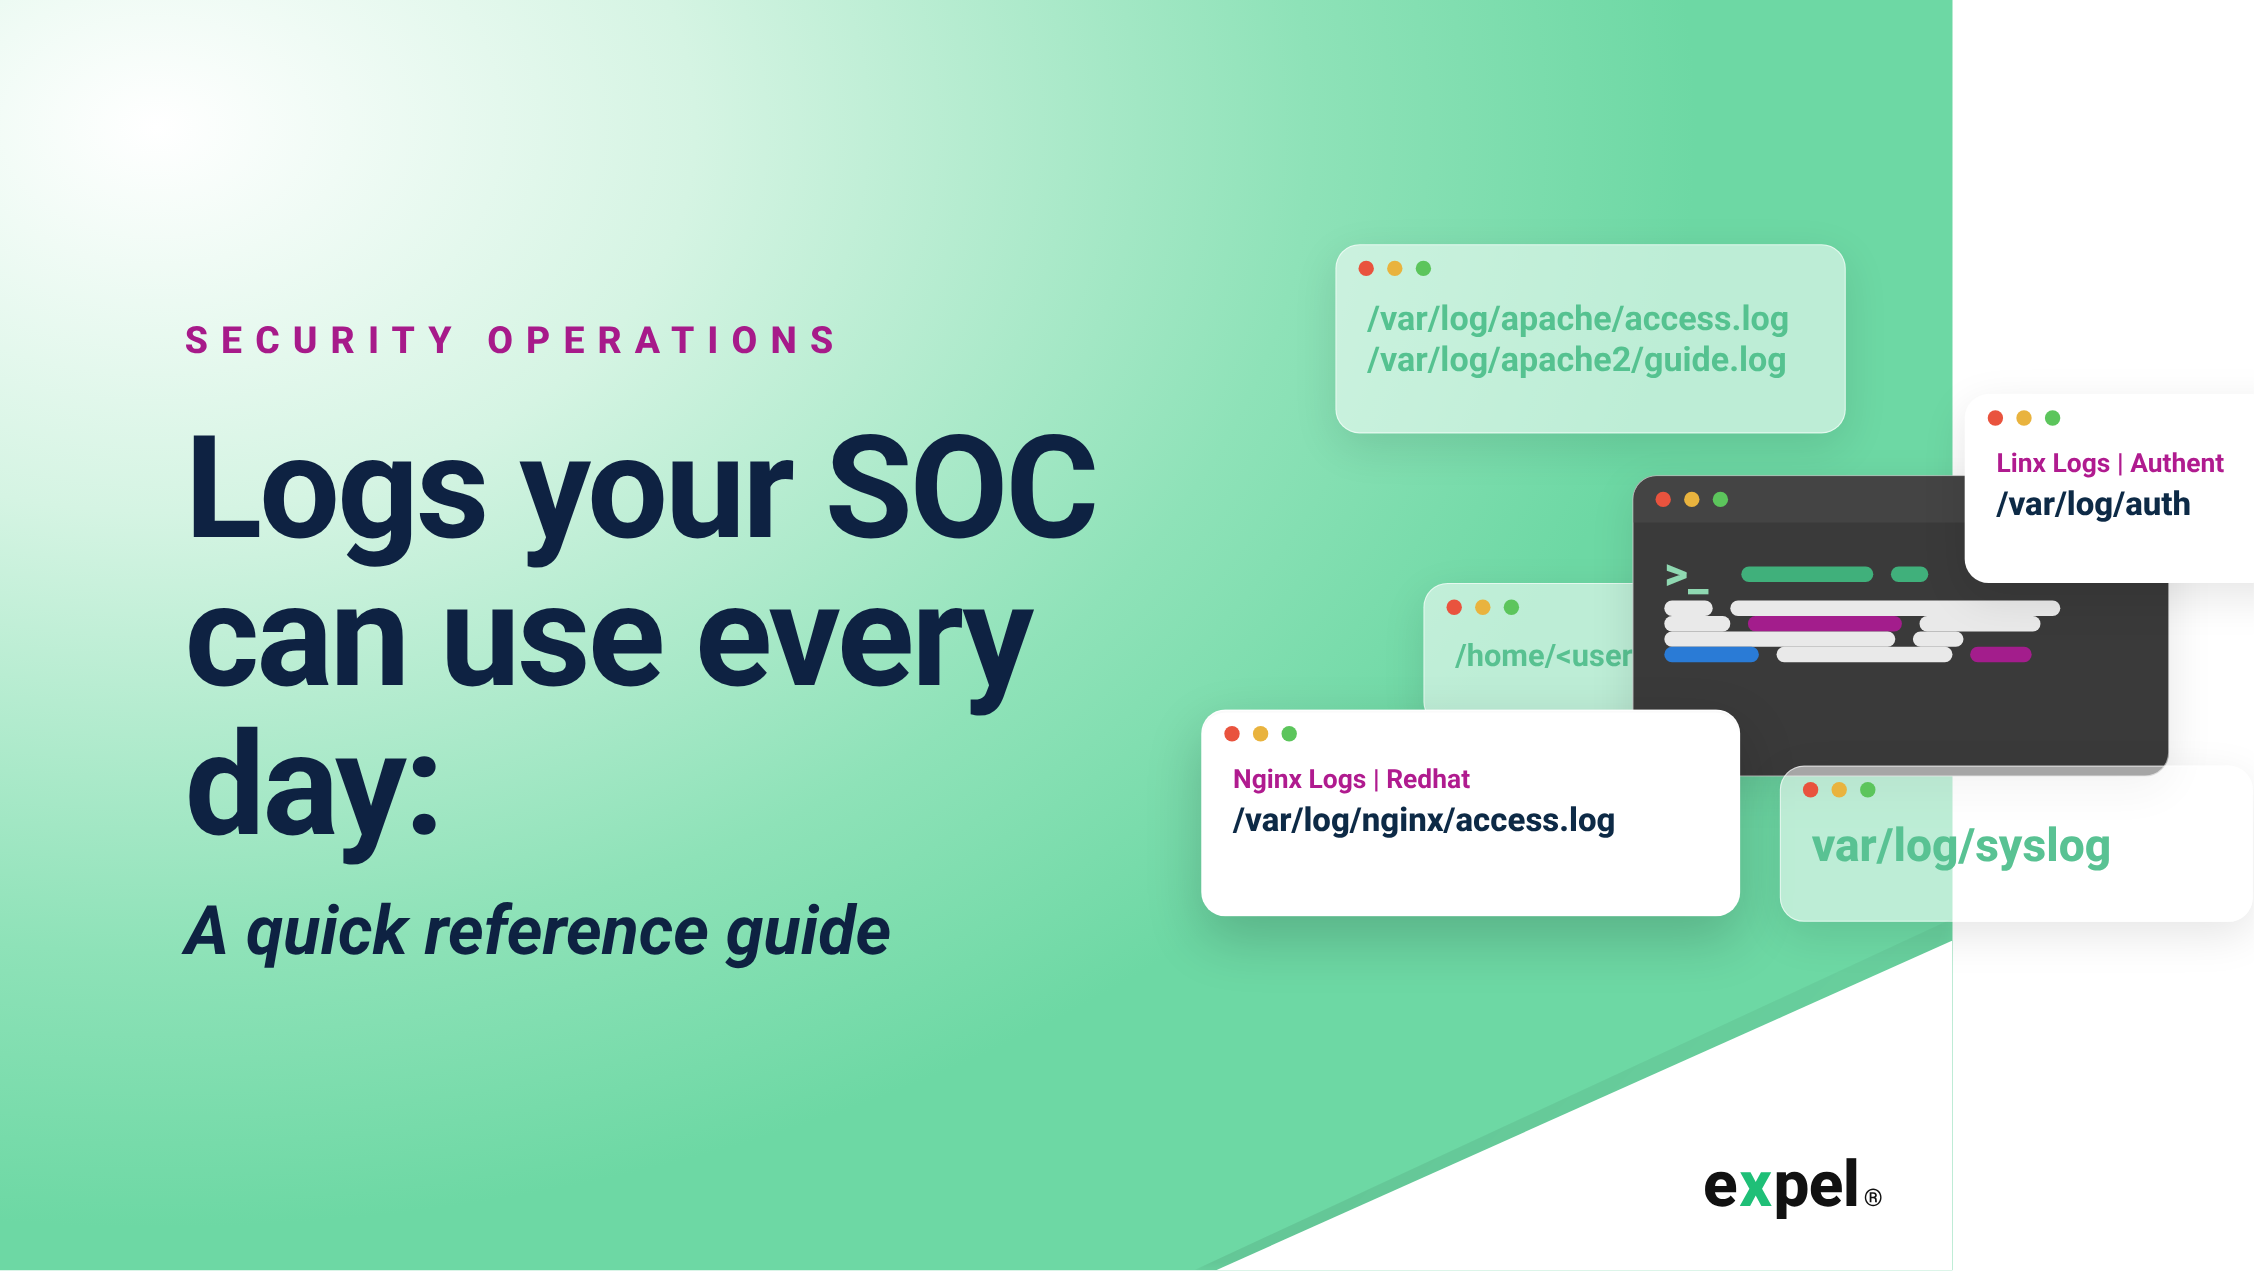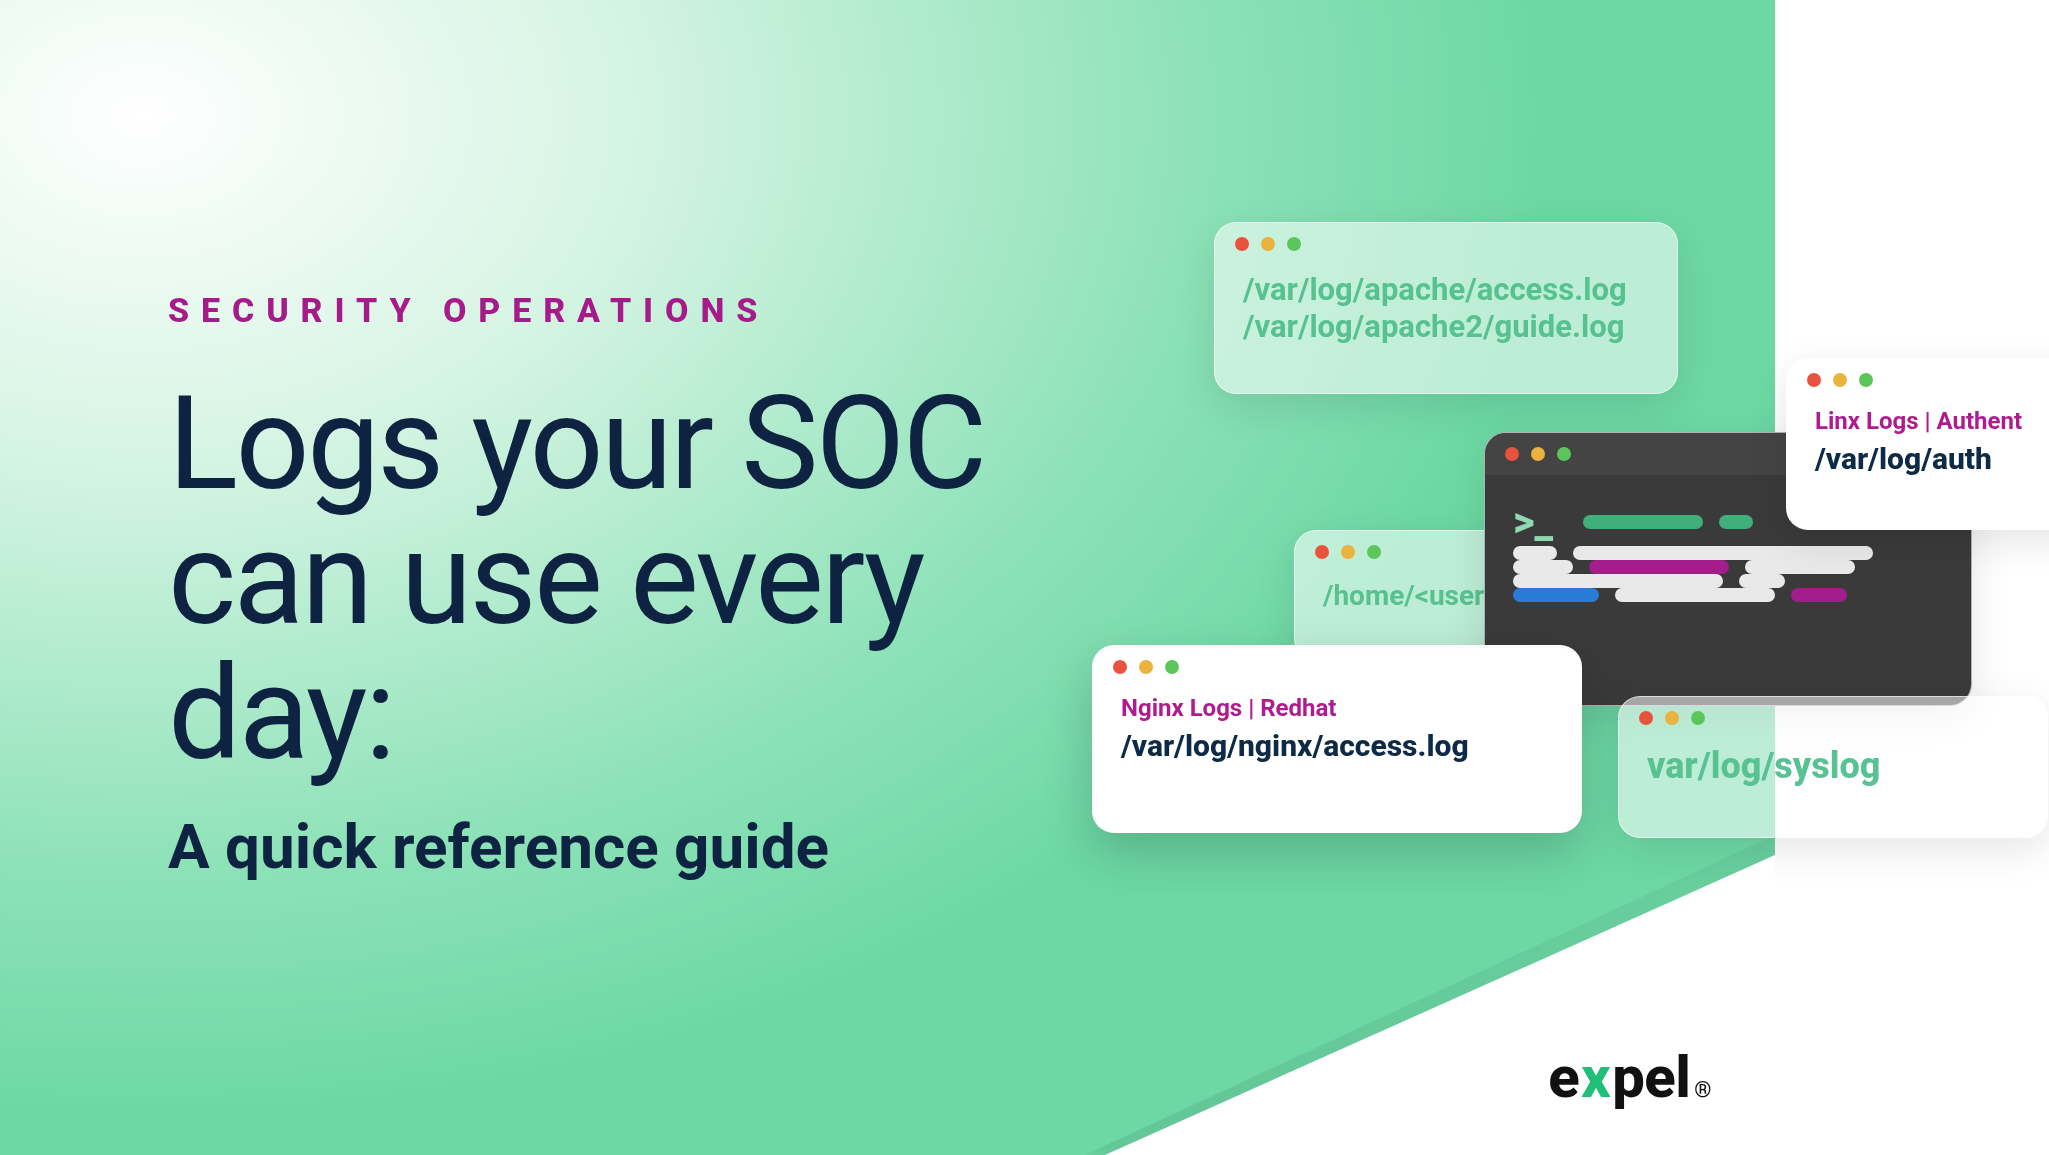--- a/index.html
+++ b/index.html
@@ -25,29 +25,30 @@
   .eyebrow {
     font-size: 34px;
     font-weight: 800;
     letter-spacing: 0.35em;
     color: #a71a8a;
     margin-bottom: 46px;
   }
   .title {
     font-size: 130px;
     line-height: 1.04;
-    font-weight: 400;
+    font-weight: 700;
     color: #0e2242;
     letter-spacing: -0.02em;
     margin-bottom: 28px;
   }
   .subtitle {
     font-size: 62px;
     font-weight: 700;
     color: #0e2242;
+    font-style: italic;
   }
 
   
   .win {
     position: absolute;
     border-radius: 22px;
     box-shadow: 0 12px 40px rgba(0,0,0,0.10);
     overflow: hidden;
     border: 1px solid rgba(255,255,255,0.6);
   }
@@ -108,21 +109,21 @@
     width: 440px; height: 172px;
     background: #ffffff;
   }
 
   
   .win-syslog {
     left: 1618px; top: 696px;
     width: 430px; height: 142px;
     background: rgba(255,255,255,0.55);
   }
-  .win-syslog .line { font-size: 36px; font-weight:800; color:#59c293; }
+  .win-syslog .line { font-size: 42px; font-weight:800; color:#59c293; }
 
   
   .curl {
     position: absolute;
     right: 0; bottom: 0;
     width: 670px; height: 300px;
     background: #ffffff;
     clip-path: polygon(100% 0, 100% 100%, 0 100%);
     box-shadow: -10px -10px 40px rgba(0,0,0,0.06);
   }

